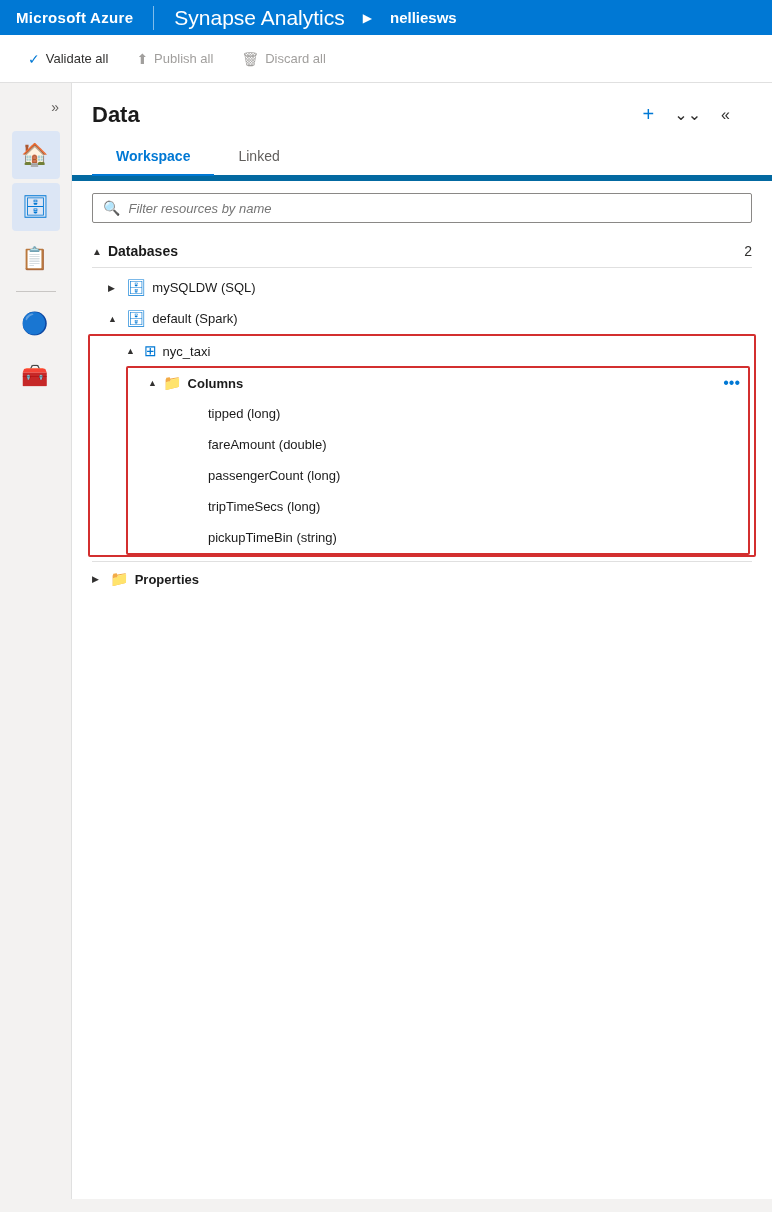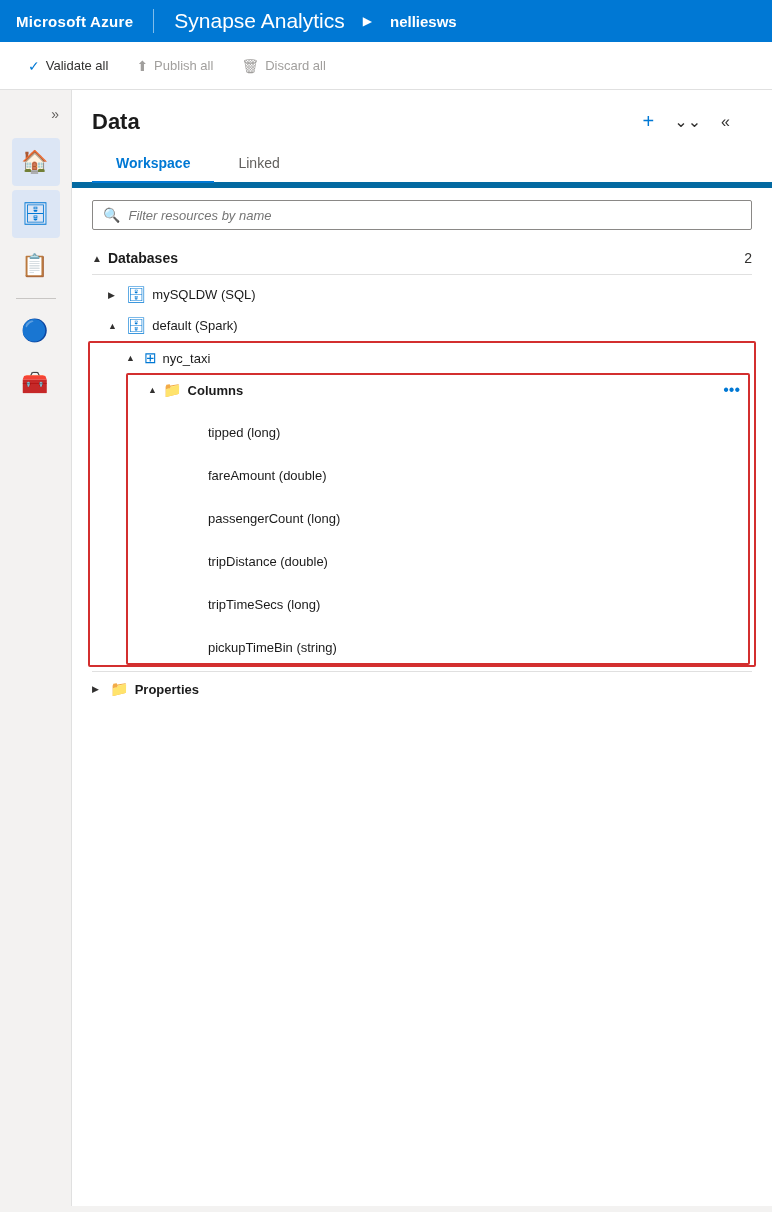--- a/index.html
+++ b/index.html
@@ -9,21 +9,21 @@
       width: 772px;
       height: 1212px;
       overflow: hidden;
       background: #f3f2f1;
     }
 
     
     .top-header {
       background: #0078d4;
       color: white;
-      height: 42px;
+      height: 35px;
       display: flex;
       align-items: center;
       padding: 0 16px;
       gap: 12px;
     }
     .top-header .brand {
       font-weight: 700;
       font-size: 15px;
       letter-spacing: 0.3px;
     }
@@ -303,21 +303,20 @@
       font-size: 16px;
       padding: 0 4px;
     }
 
     
     .column-item {
       padding: 8px 0 8px 80px;
       font-size: 13px;
       color: #1b1b1b;
       border-bottom: none;
-      margin-top: 12px;
     }
 
     
     .properties-row {
       display: flex;
       align-items: center;
       gap: 6px;
       padding: 8px 0;
       border-top: 1px solid #e0e0e0;
       margin-top: 4px;
@@ -445,21 +444,20 @@
               <span class="tree-expand" style="padding-left:16px;">▲</span>
               <span class="tree-icon-folder" style="font-size:15px;">📁</span>
               <span class="tree-label" style="font-weight:600;">Columns</span>
             </div>
             <span class="more-icon">•••</span>
           </div>
 
           <div class="column-item">tipped (long)</div>
           <div class="column-item">fareAmount (double)</div>
           <div class="column-item">passengerCount (long)</div>
-          <div class="column-item">tripDistance (double)</div>
           <div class="column-item">tripTimeSecs (long)</div>
           <div class="column-item">pickupTimeBin (string)</div>
         </div>
 
       </div>
 
       <div class="properties-row tree-indent-2">
         <span class="tree-expand">▶</span>
         <span class="tree-icon-folder" style="font-size:15px;">📁</span>
         <span class="tree-label" style="font-weight:600;">Properties</span>

